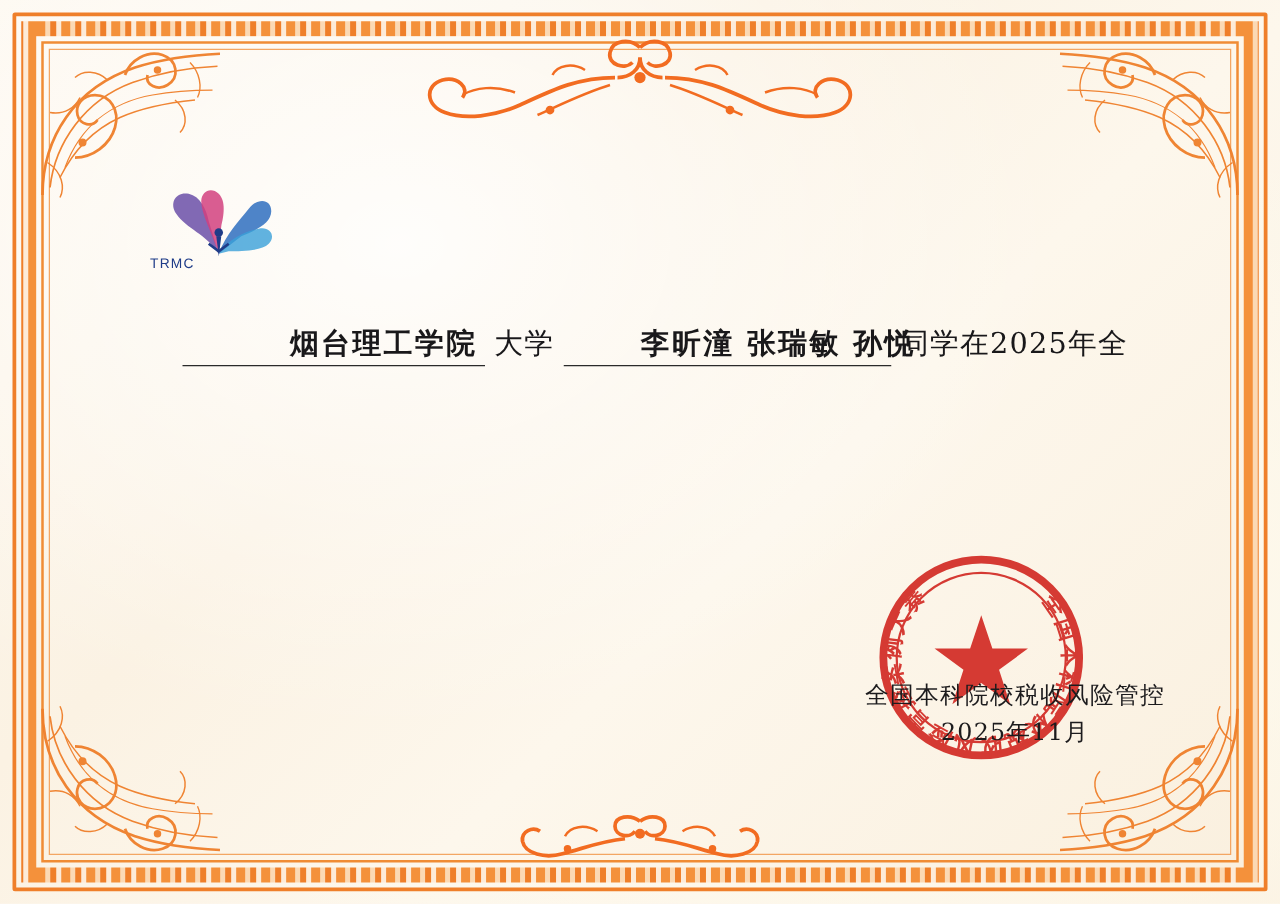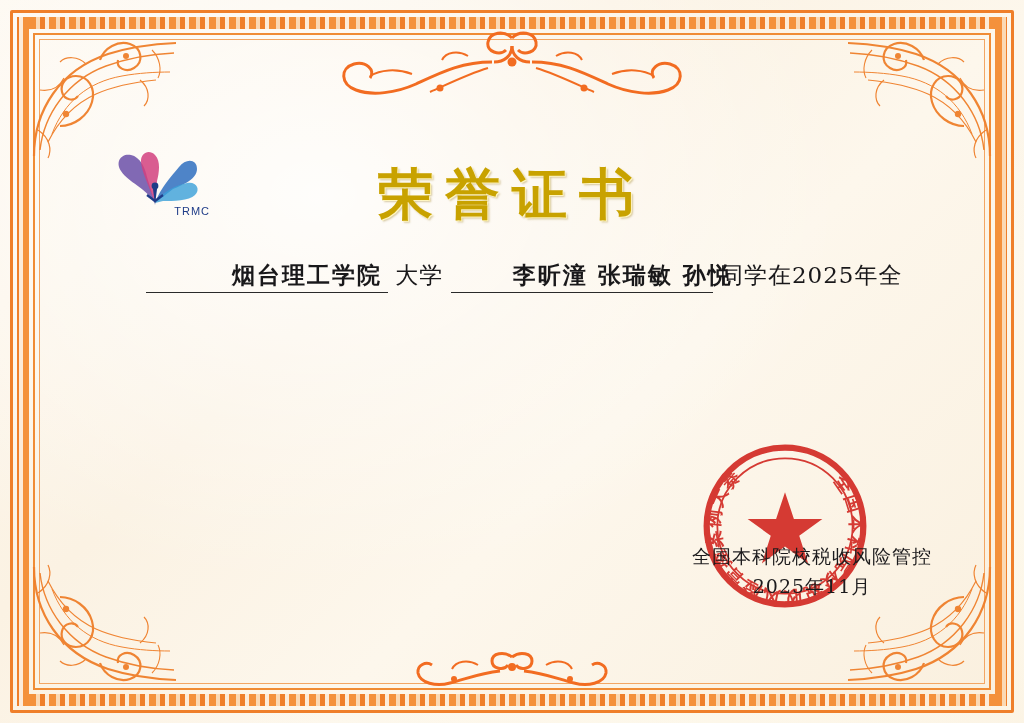--- a/index.html
+++ b/index.html
@@ -111,25 +111,25 @@
     bottom: 30px;
     width: 240px;
     height: 46px;
     color: #f26c21;
   }
   .ornament-top svg, .ornament-bottom svg { width: 100%; height: 100%; display: block; }
 
   
   .logo {
     position: absolute;
-    left: 100px;
+    left: 120px;
     top: 145px;
     width: 110px;
     height: 85px;
-    text-align: right;
+    text-align: left;
   }
   .logo svg { display: block; margin: 0 auto; }
   .logo-text {
     font-family: "Liberation Sans", sans-serif;
     font-size: 11px;
     letter-spacing: 1px;
     color: #1f3c88;
     margin-top: -2px;
   }
 
@@ -331,21 +331,20 @@
       <path d="M48 58 C42 40 34 26 34 16 C34 8 42 4 48 10 C54 16 52 28 50 36" fill="#d2417f" opacity=".85"></path>
       <path d="M48 58 C54 42 64 32 72 22 C79 13 90 14 90 24 C90 34 76 40 66 44" fill="#2f6fc0" opacity=".85"></path>
       <path d="M48 58 C56 46 70 40 80 38 C89 36 94 44 88 50 C82 56 66 56 56 56" fill="#3aa0d8" opacity=".8"></path>
       <path d="M46 44 L48 60 L50 44 Z" fill="#1f3c88"></path>
       <circle cx="48" cy="41" r="3.4" fill="#1f3c88"></circle>
       <path d="M40 50 L48 56 L56 50" stroke="#1f3c88" stroke-width="2.2" fill="none"></path>
     </svg>
     <div class="logo-text">TRMC</div>
   </div>
 
-  <div class="cert-title">荣誉证书</div>
 
   <div class="body-text">
     <div class="line indent">
       <span class="fill school">烟台理工学院</span>
       <span class="plain">大学</span>
       <span class="fill students">李昕潼  张瑞敏  孙悦</span>
       <span class="plain">同学在2025年全</span>
     </div>
   </div>
 

